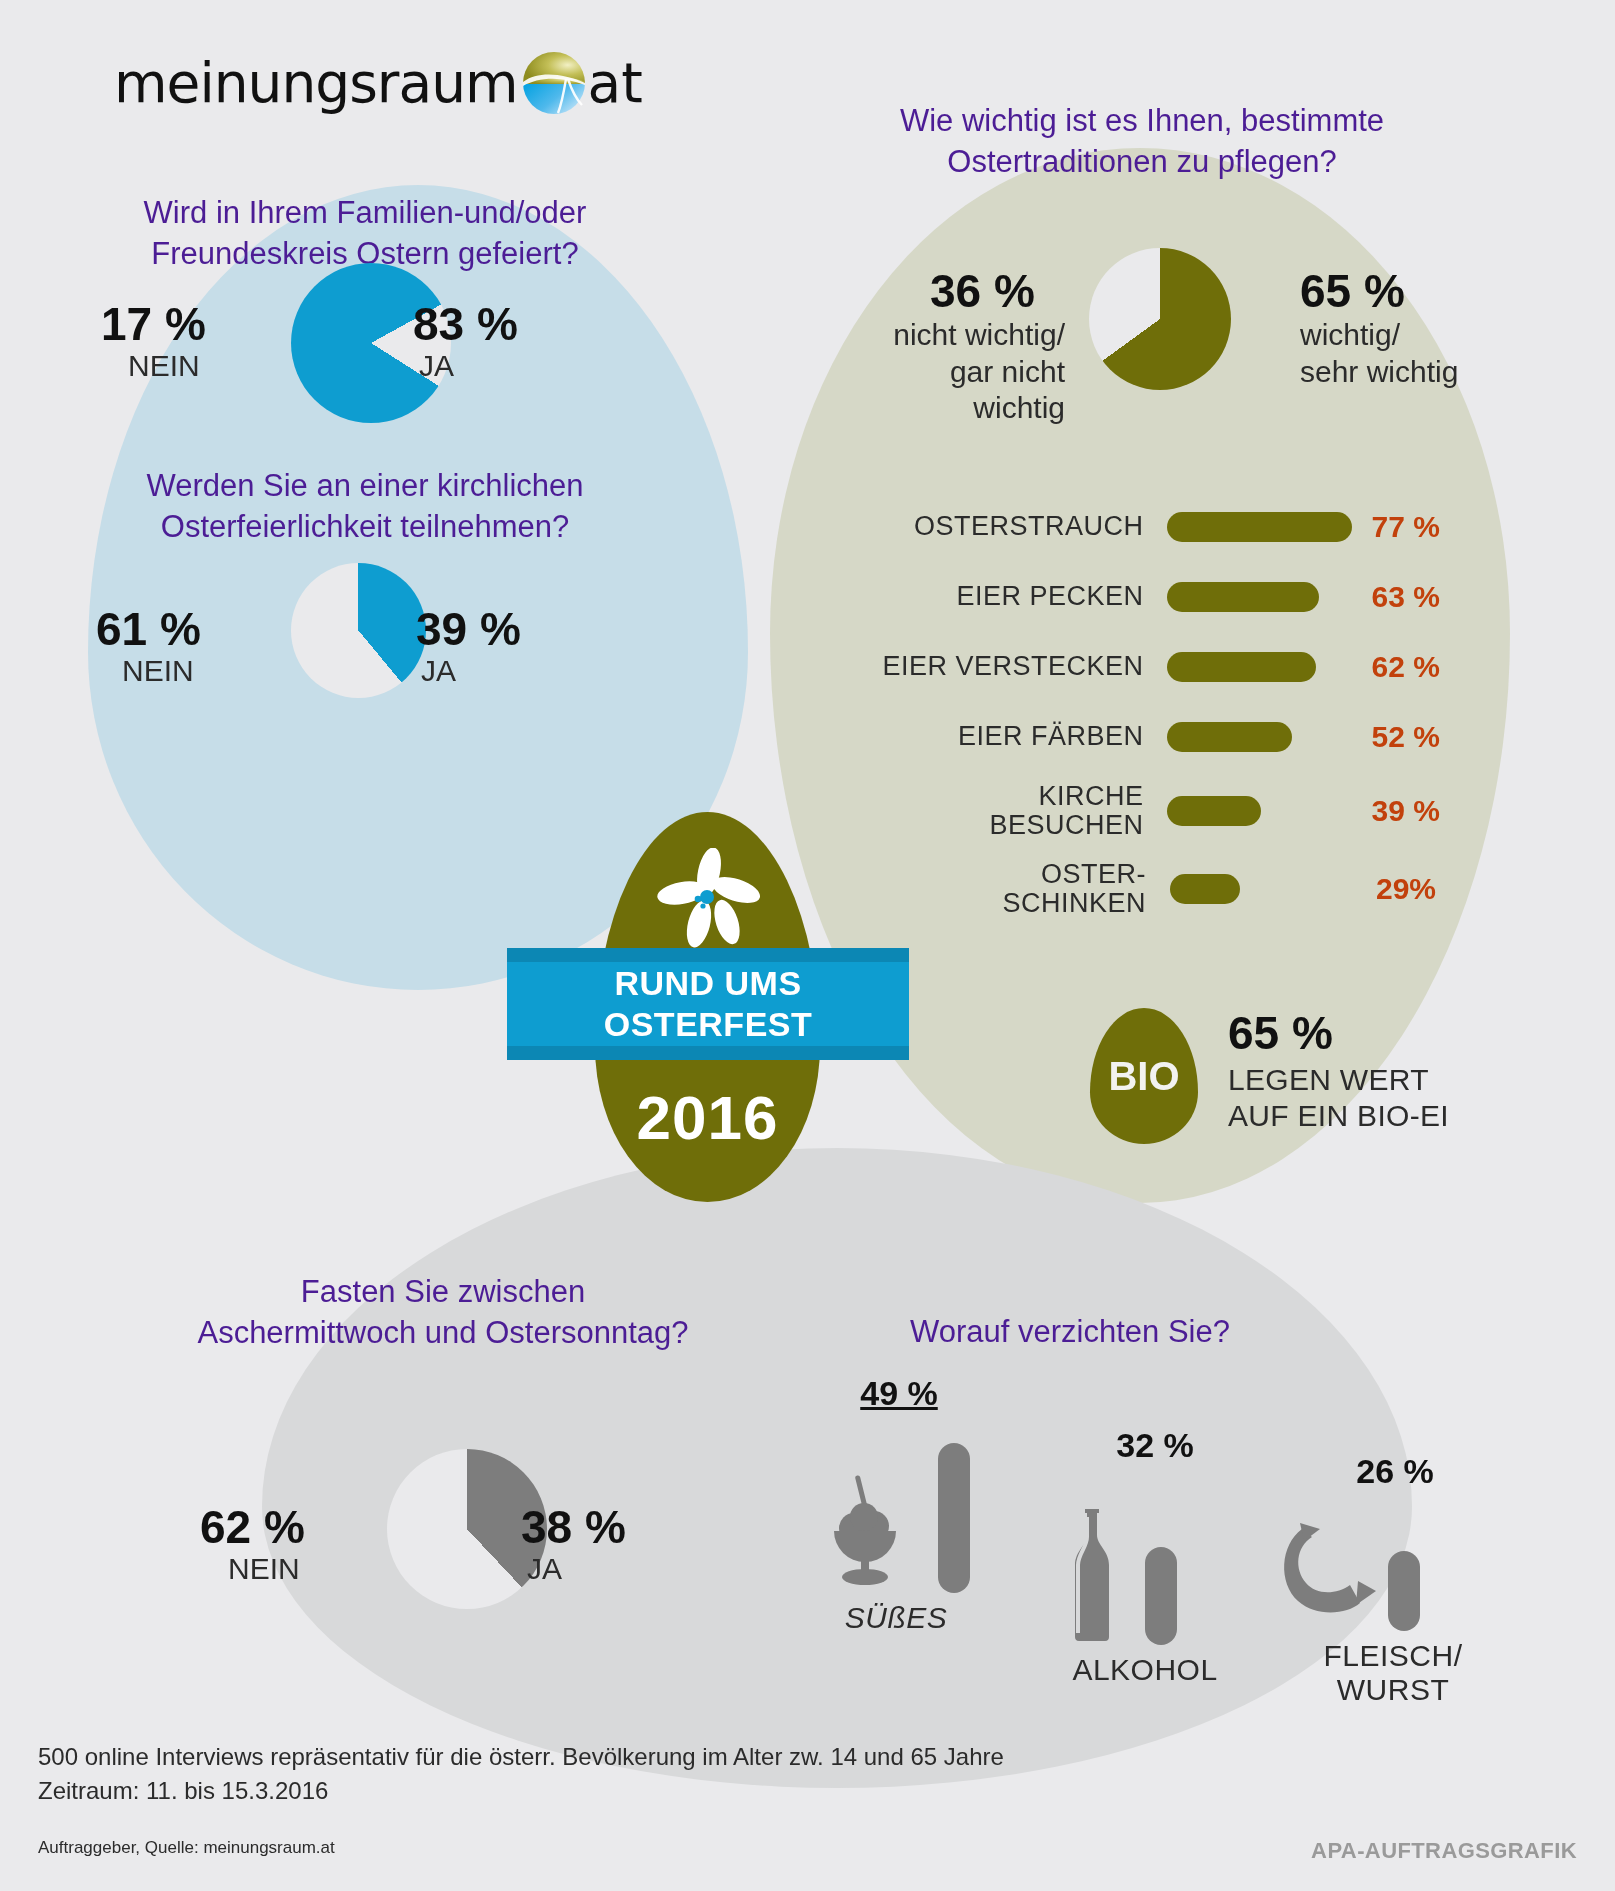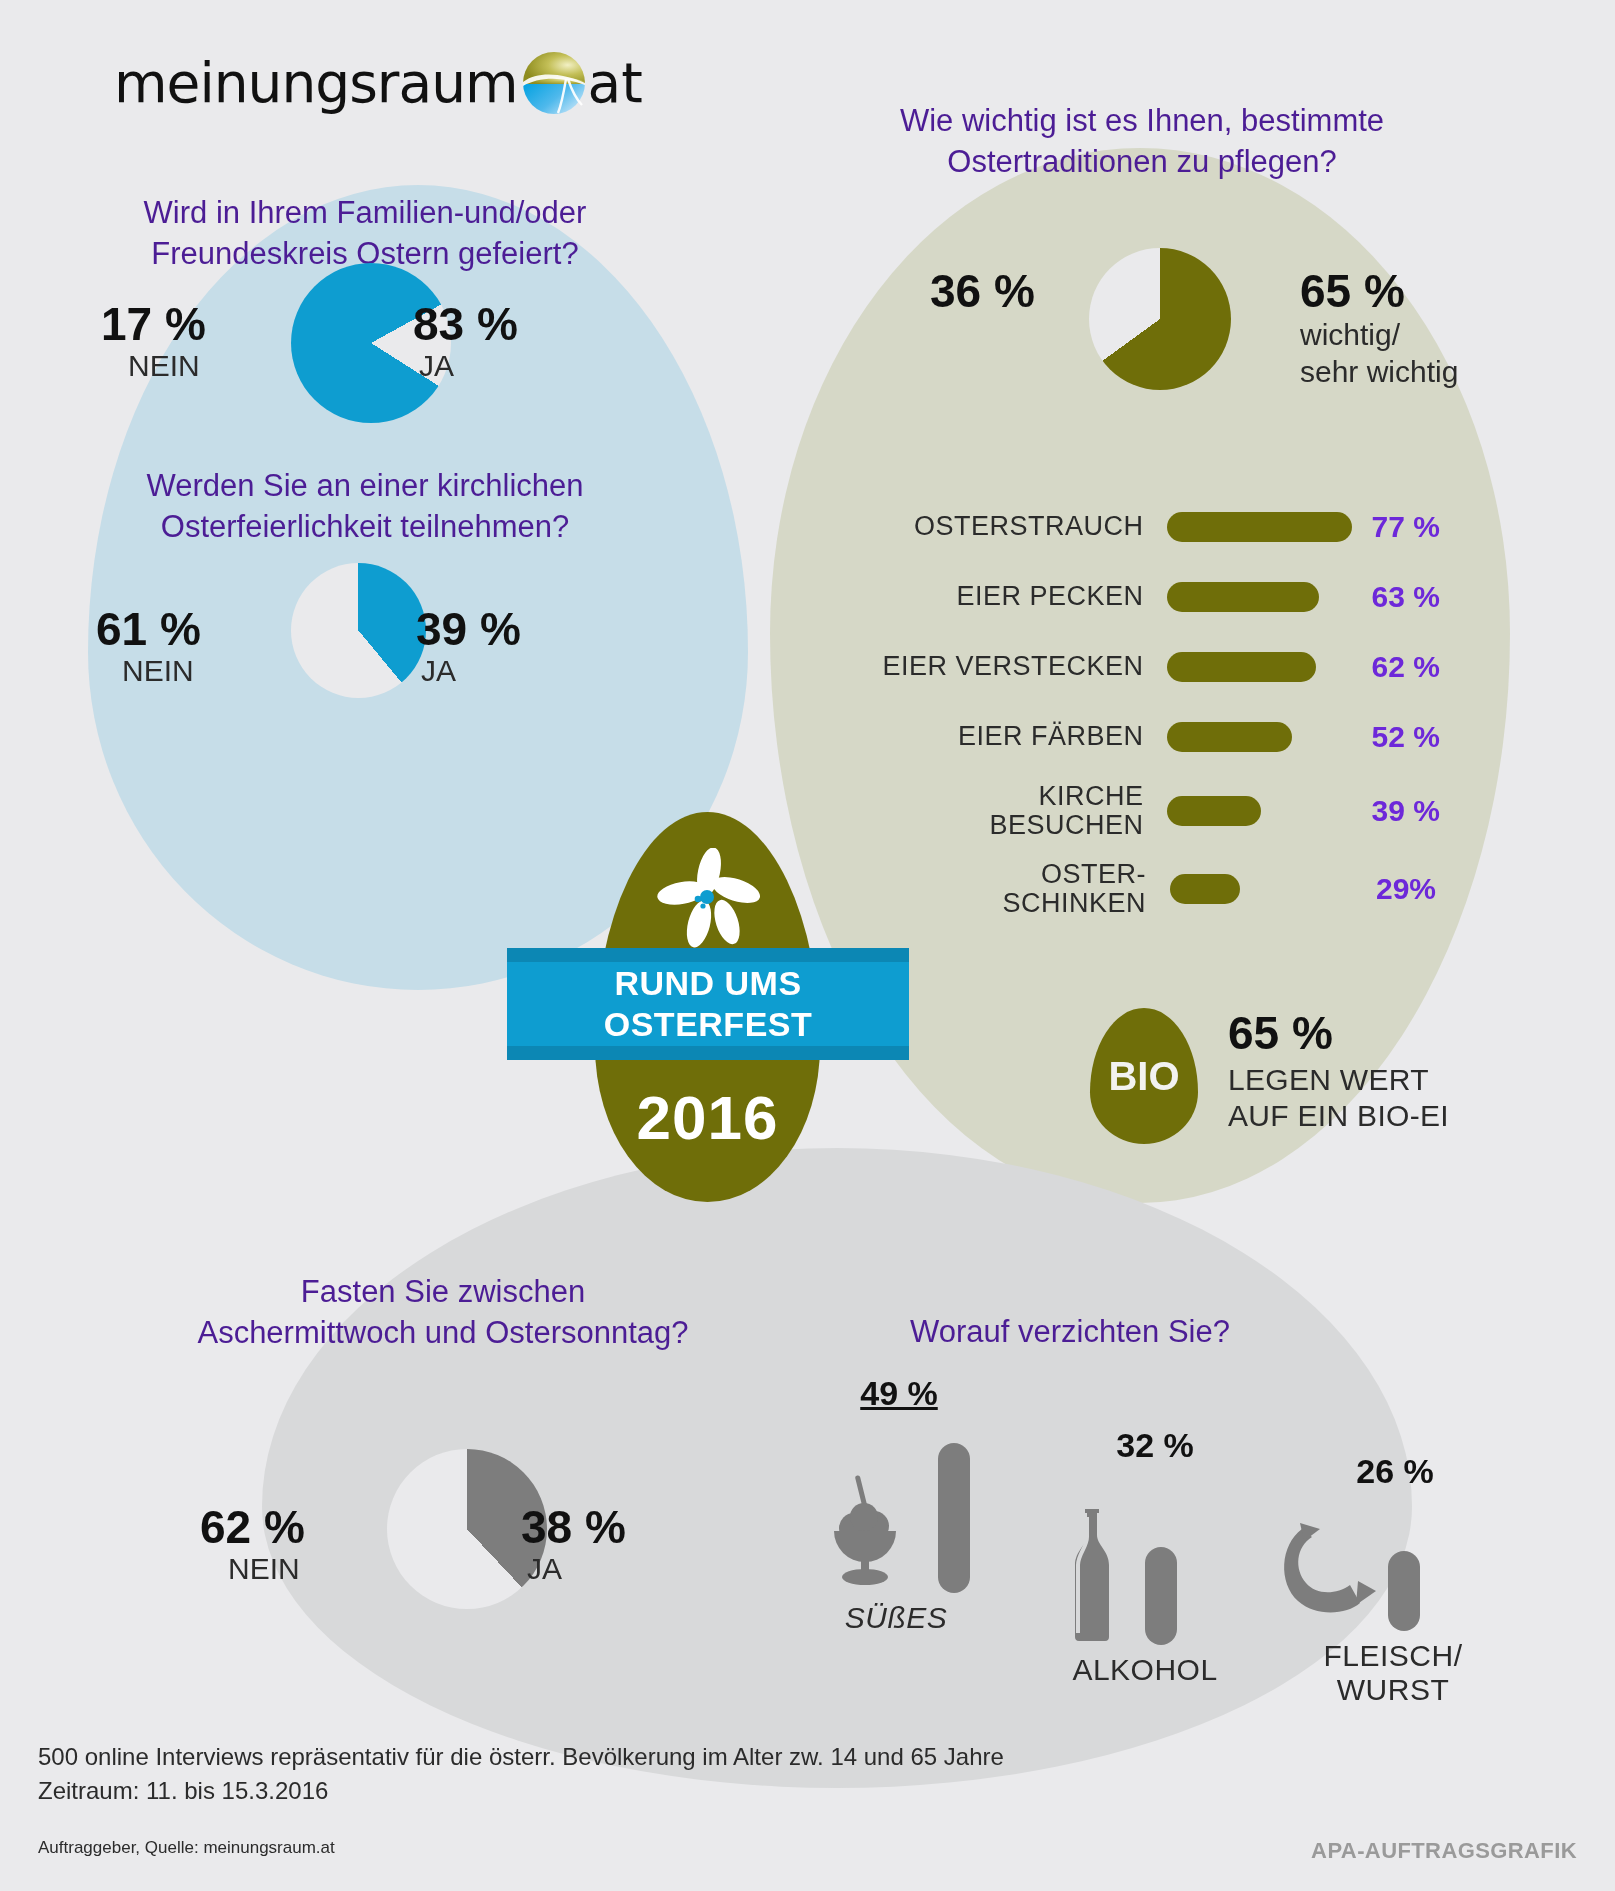--- a/index.html
+++ b/index.html
@@ -60,21 +60,21 @@
   
   #bars { position: absolute; left: 880px; top: 492px; width: 560px; }
   .bar-row { display: flex; align-items: center; height: 70px; }
   .bar-label {
     width: 290px; text-align: right; padding-right: 24px;
     font-size: 27px; color: #2b2b2b; letter-spacing: .5px;
     line-height: 1.08; white-space: pre-line;
   }
   .bar-track { width: 190px; display: flex; align-items: center; }
   .bar-fill { height: 30px; background: #6f6e09; border-radius: 15px; }
-  .bar-val { font-size: 30px; font-weight: bold; color: #6d28d9; padding-left: 16px; white-space: nowrap; }
+  .bar-val { font-size: 30px; font-weight: bold; color: #c2410c; padding-left: 16px; white-space: nowrap; }
 
   
   #bio-egg {
     position: absolute; left: 1090px; top: 1008px; width: 108px; height: 136px;
     background: #6f6e09; border-radius: 50% 50% 50% 50% / 62% 62% 38% 38%;
     display: flex; align-items: center; justify-content: center;
   }
   #bio-egg span { color: #f2f2f0; font-size: 40px; font-weight: bold; letter-spacing: 0px; }
   #bio-text {
     position: absolute; left: 1228px; top: 1010px;
@@ -185,20 +185,22 @@
   <div class="pct-sub" style="left:421px; top:653px;">JA</div>
 
   <div class="question" style="left:822px; top:101px; width:640px;">Wie wichtig ist es Ihnen, bestimmte
 Ostertraditionen zu pflegen?</div>
 
   <div class="pie" style="left:1089px; top:248px; width:142px; height:142px;
               background: conic-gradient(from 0deg, #6f6e09 0 234deg, #eaeaec 234deg 360deg);">
   </div>
 
   <div class="pct-big" style="left:930px; top:264px;">36 %</div>
+  <div class="pct-sub" style="left:850px; top:317px; text-align:right; width:215px;">nicht wichtig/
+gar nicht wichtig</div>
 
   <div class="pct-big" style="left:1300px; top:264px;">65 %</div>
   <div class="pct-sub" style="left:1300px; top:317px;">wichtig/
 sehr wichtig</div>
 
   <div id="bars">
     <div class="bar-row">
       <div class="bar-label">OSTERSTRAUCH</div>
       <div class="bar-track">
         <div class="bar-fill" style="width:185px;"></div>

